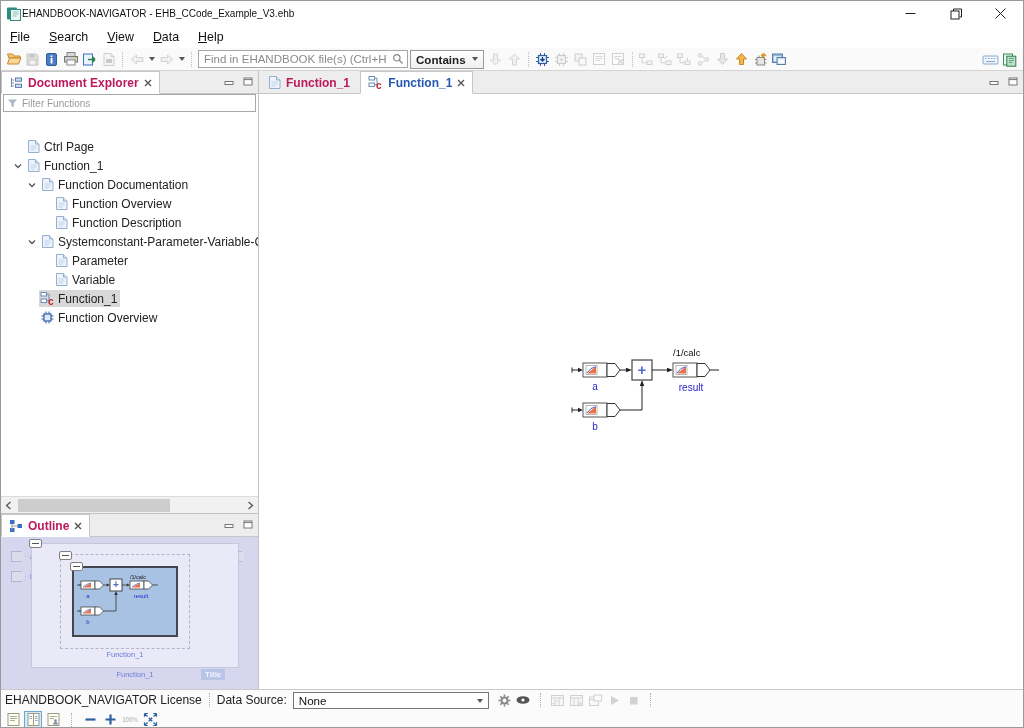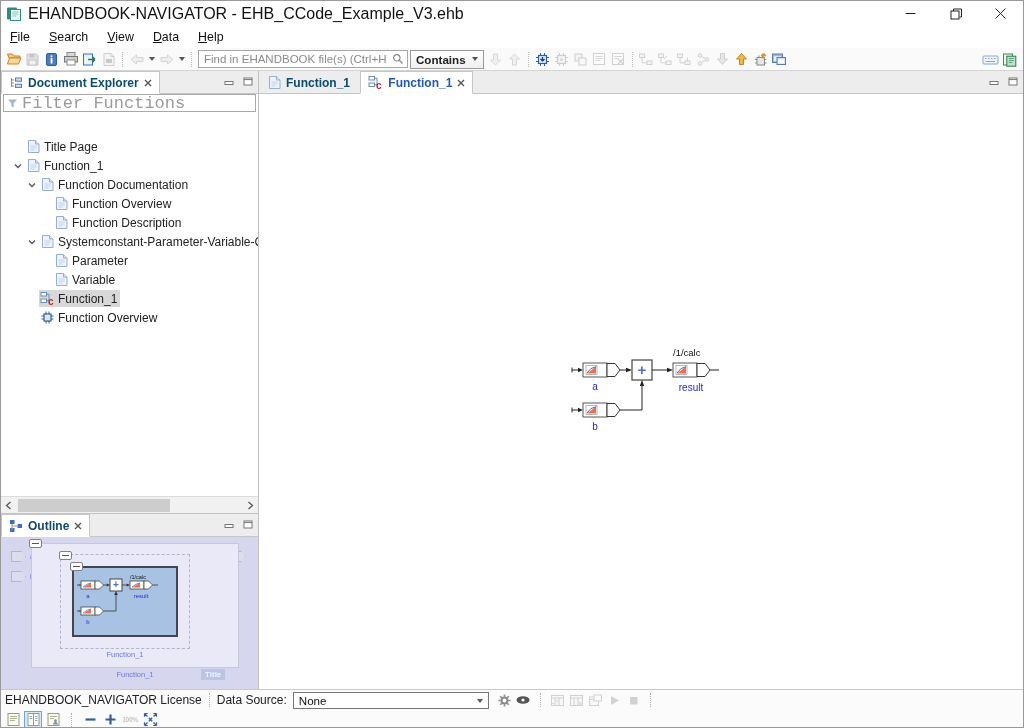--- a/index.html
+++ b/index.html
@@ -4,21 +4,21 @@
 <style>
   *{box-sizing:border-box;margin:0;padding:0}
   html,body{width:1024px;height:728px}
   body{font-family:"Liberation Sans",sans-serif;font-size:12px;color:#222;background:#fff}
   .win{position:relative;width:1024px;height:728px;background:#fff;border:1px solid #9a9a9a;overflow:hidden}
   .abs{position:absolute}
   svg{display:block}
   .dis{opacity:.42;filter:grayscale(1)}
   
   .titlebar{position:absolute;left:0;top:0;width:100%;height:25px;background:#fff;display:flex;align-items:center;padding-left:5px}
-  .titlebar .title{margin-left:6px;font-size:16px;color:#111;white-space:nowrap}
+  .titlebar .title{font-size:10px;color:#111;white-space:nowrap}
   .wc{width:45px;height:25px;display:flex;align-items:center;justify-content:center}
   .wcwrap{margin-left:auto;display:flex}
   
   .menubar{position:absolute;left:0;top:25px;width:100%;height:22px;display:flex;align-items:center;gap:19px;padding-left:9px;font-size:12.4px;color:#111;background:#fff}
   .menubar span{cursor:default}
   
   .toolbar{position:absolute;left:0;top:47px;width:100%;height:23px;background:#fafafa;border-bottom:1px solid #d4d4d4;display:flex;align-items:center;padding-left:3px}
   .ic{width:19px;height:19px;display:flex;align-items:center;justify-content:center;flex:none;border-radius:2px}
   .tsep{width:1px;height:15px;border-left:1px dotted #bdbdbd;margin:0 4px;flex:none}
   .caret{width:0;height:0;border-left:3.5px solid transparent;border-right:3.5px solid transparent;border-top:4px solid #555;display:inline-block}
@@ -26,30 +26,30 @@
   .findwrap{position:relative;margin:0 2px;flex:none}
   .findwrap input{width:210px;height:18px;border:1px solid #a6a6a6;font-size:11.5px;padding:0 20px 0 5px;color:#333;font-family:"Liberation Sans",sans-serif}
   .findwrap input::placeholder{color:#8a8a8a}
   .findmag{position:absolute;right:4px;top:3px}
   .containsbtn{height:19px;border:1px solid #9a9a9a;background:linear-gradient(#ffffff,#efefef);display:flex;align-items:center;gap:6px;padding:0 5px;font-size:11.6px;font-weight:bold;color:#222;flex:none;margin-right:2px}
   .toolbar-right{position:absolute;right:4px;top:2px;display:flex;align-items:center}
   
   .panel{position:absolute;background:#fff;border-right:1px solid #c2c2c2}
   .ptabbar{position:relative;height:23px;background:#ededed}
   .ptabbar::after{content:"";position:absolute;left:0;right:0;bottom:0;border-bottom:1px solid #c6c6c6}
-  .ptab{position:relative;z-index:1;display:inline-flex;align-items:center;gap:5px;height:23px;padding:0 7px;font-size:12px;font-weight:bold;color:#0c4a6e}
+  .ptab{position:relative;z-index:1;display:inline-flex;align-items:center;gap:5px;height:23px;padding:0 7px;font-size:12px;font-weight:bold;color:#be185d}
   .ptab.sel{background:#fff;border:1px solid #c6c6c6;border-bottom:1px solid #fff}
   .ptab.sel.bluetext{color:#2458b4}
   .minmax{position:absolute;right:5px;top:6px;display:flex;gap:9px;z-index:2}
   .xbtn{display:inline-flex}
   
   .viewheader{display:flex;align-items:center;height:21px;padding:0 5px;font-weight:bold;font-size:12.2px;color:#111}
   .viewheader .spacer{flex:1}
   .filterwrap{position:relative;margin:0 2px}
-  .filterwrap input{width:100%;height:18px;border:1px solid #a8a8a8;font-size:17px;padding:0 4px 0 18px;color:#333;font-family:Liberation Mono, monospace}
+  .filterwrap input{width:100%;height:18px;border:1px solid #a8a8a8;font-size:10px;padding:0 4px 0 18px;color:#333;font-family:Liberation Sans, sans-serif}
   .filterwrap input::placeholder{color:#9a9a9a}
   .funnel{position:absolute;left:4px;top:4px}
   .tree{position:absolute;left:0;right:0;top:66px;bottom:18px;overflow:hidden}
   .trow{height:19px;display:flex;align-items:center;white-space:nowrap;font-size:12px;color:#222;cursor:default}
   .pad1{padding-left:10px}.pad2{padding-left:24px}.pad3{padding-left:52px}
   .chev{width:14px;display:flex;justify-content:center;flex:none}
   .spc{width:14px;flex:none}
   .ticon{width:17px;display:flex;justify-content:center;flex:none;margin-right:2px}
   .hl{background:#d8d8d8;display:inline-flex;align-items:center;height:17px;padding-right:3px}
   .hscroll{position:absolute;left:0;right:0;bottom:0;height:17px;background:#f1f1f1;border-top:1px solid #dcdcdc;display:flex;align-items:center}
@@ -354,21 +354,21 @@
     <div class="tree">
       <div class="trow pad1">
           <span class="spc"></span>
           <span class="ticon">
             <svg width="13" height="15" viewBox="0 0 13 15">
               <path d="M1.5 1.5h7L12 5v8.5H1.5z" fill="#eef3fb" stroke="#94afd0"></path>
               <path d="M8.5 1.5V5H12" fill="#dce6f4" stroke="#94afd0"></path>
               <path d="M3.5 7h6M3.5 9h6M3.5 11h4" stroke="#c3d2e8"></path>
             </svg>
           </span>
-          <span>Title Page</span>
+          <span>Ctrl Page</span>
         </div>
       <div class="trow pad1">
           <span class="chev">
             <svg width="10" height="10">
               <path d="M2 3.5l3 3 3-3" fill="none" stroke="#555" stroke-width="1.3"></path>
             </svg>
           </span>
           <span class="ticon">
             <svg width="13" height="15" viewBox="0 0 13 15">
               <path d="M1.5 1.5h7L12 5v8.5H1.5z" fill="#eef3fb" stroke="#94afd0"></path>

